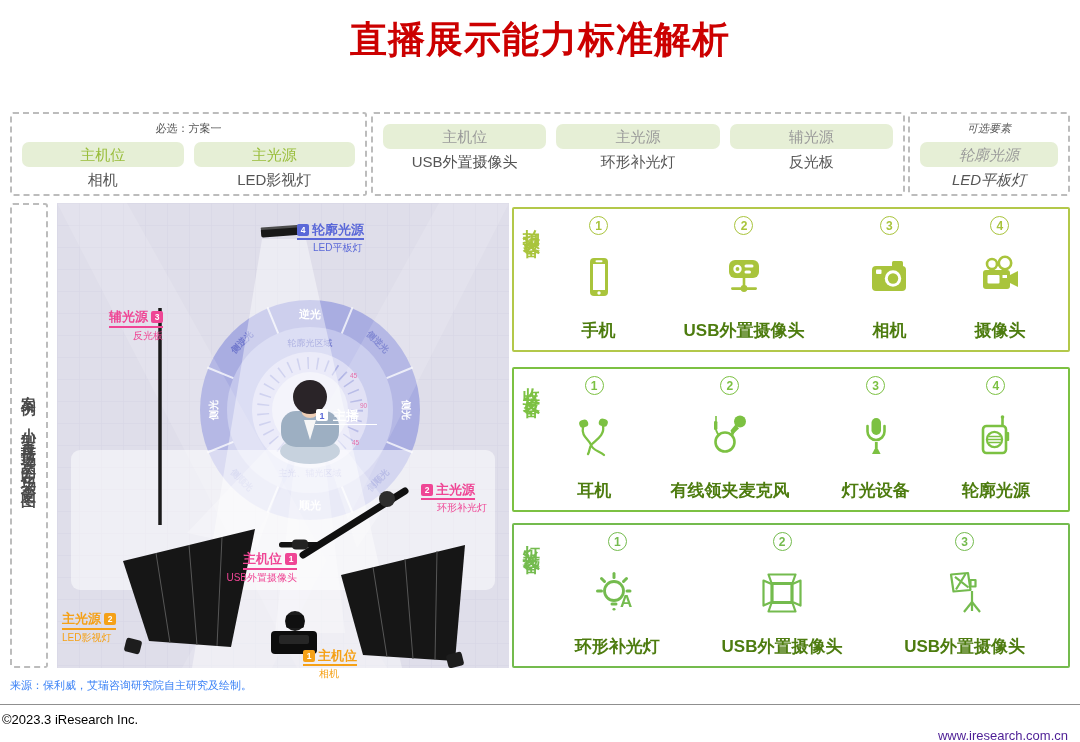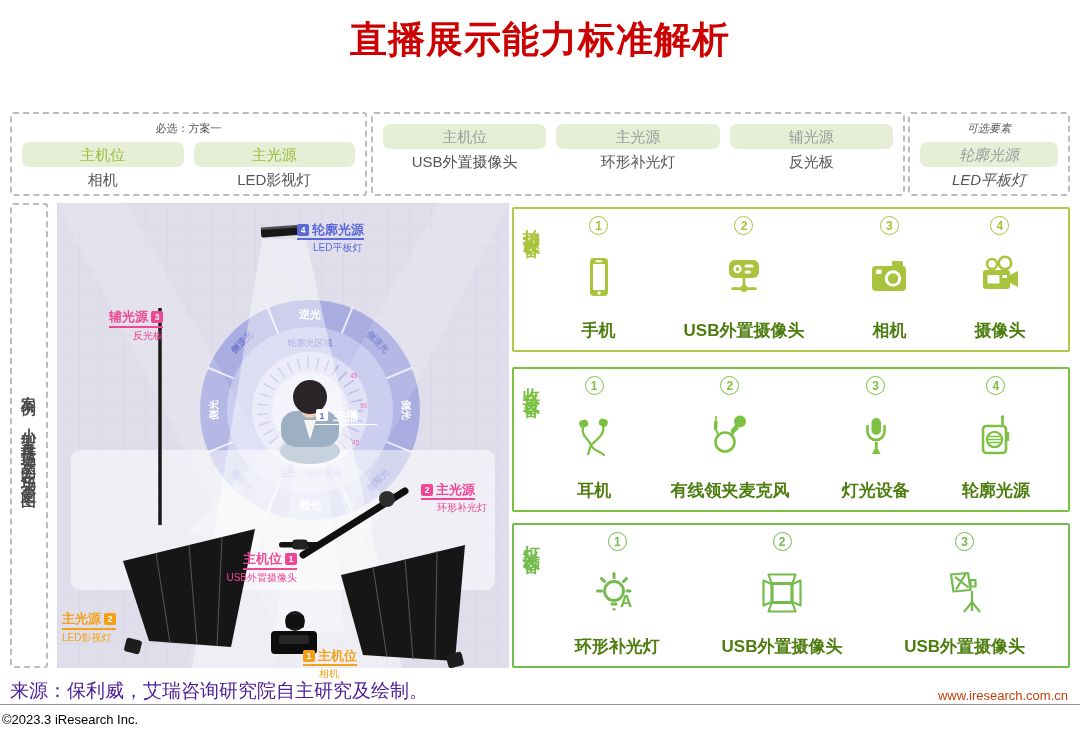--- a/index.html
+++ b/index.html
@@ -73,24 +73,24 @@
   .circnum { width:19px; height:19px; border:1.5px solid; border-radius:50%;
              font-size:12px; font-weight:bold; display:flex; align-items:center;
              justify-content:center; }
   .eb1 .circnum { color:#a9c43c; border-color:#a9c43c; }
   .eb2 .circnum { color:#7cc142; border-color:#7cc142; }
   .eb3 .circnum { color:#74bb4e; border-color:#74bb4e; }
   .equip-icon { height:60px; display:flex; align-items:center; justify-content:center; }
   .equip-label { font-size:17px; font-weight:bold; color:#4d7c0f; white-space:nowrap; }
 
   
-  .source { position:absolute; left:10px; top:678px; font-size:19px; color:#4c1d95; }
+  .source { position:absolute; left:10px; top:678px; font-size:11px; color:#3b82f6; }
   .divider { position:absolute; left:0; right:0; top:704px; border-top:1px solid #8f8f8f; }
   .foot-left  { position:absolute; left:2px;  top:712px; font-size:13px; color:#000000; }
-  .foot-right { position:absolute; right:12px; top:688px; font-size:13px; color:#c2410c; }
+  .foot-right { position:absolute; right:12px; top:728px; font-size:13px; color:#4c1d95; }
 </style>
 </head>
 <body>
 
 <div class="page">
 
   <h1 class="title">直播展示能力标准解析</h1>
 
   <section class="plan plan-1">
     <div class="plan-header">必选：方案一</div>

